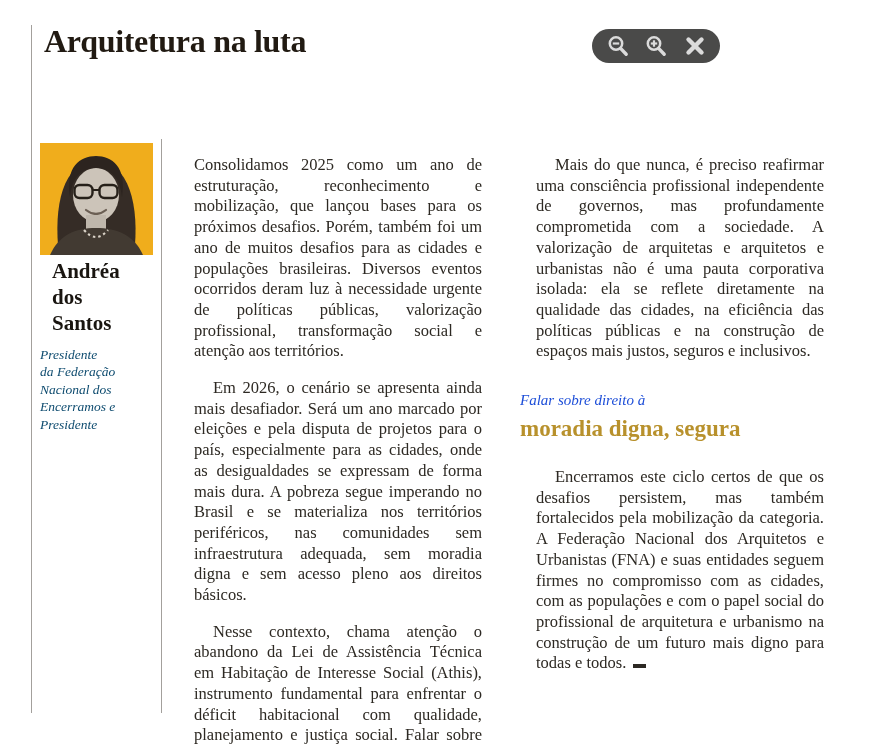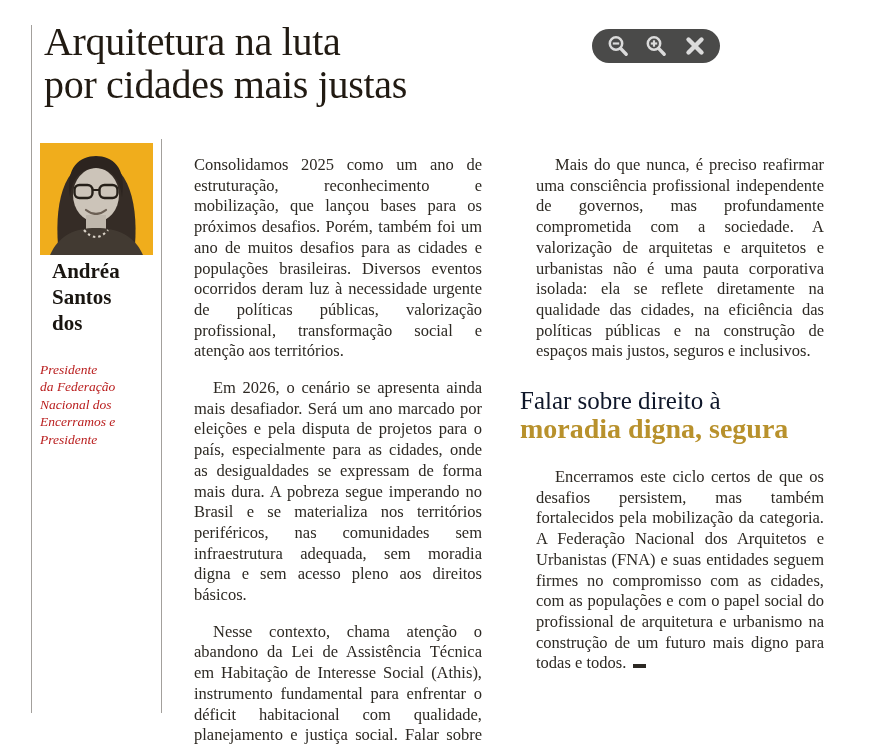--- a/index.html
+++ b/index.html
@@ -9,21 +9,21 @@
     overflow:hidden;
   }
   
   .vrule{position:absolute;width:1px;background:#a3a09c;}
   #rule-left{left:31px;top:25px;height:688px;}
   #rule-sidebar-right{left:161px;top:139px;height:574px;}
 
   
   #headline{
     position:absolute;left:44px;top:20px;width:520px;
-    font-size:40px;line-height:43px;font-weight:400;color:#211a12;
+    font-size:32px;line-height:43px;font-weight:700;color:#211a12;
     letter-spacing:-0.3px;
   }
   #headline span{display:block;}
 
   
   #zoom-toolbar{
     position:absolute;left:592px;top:29px;width:128px;height:34px;
     background:#4a4a49;border-radius:17px;
     display:flex;align-items:center;justify-content:space-evenly;
   }
@@ -34,61 +34,60 @@
   
   #author-photo{position:absolute;left:40px;top:143px;width:113px;height:112px;}
   #author-photo svg{display:block;width:113px;height:112px;}
   #author-name{
     position:absolute;left:52px;top:258px;width:120px;
     font-size:21px;line-height:26px;font-weight:700;color:#191510;
   }
   #author-name span{display:block;}
   #author-role{
     position:absolute;left:40px;top:346px;width:125px;
-    font-style:italic;font-size:13.5px;line-height:17.4px;color:#b91c1c;margin-top:15px;
+    font-style:italic;font-size:13.5px;line-height:17.4px;color:#0c4a6e;
   }
   #author-role span{display:block;}
 
   
   #article{
     position:absolute;left:178px;top:139px;width:662px;height:610px;
     display:flex;gap:22px;
   }
   .col{
     width:320px;height:610px;overflow:hidden;
     font-size:16.5px;line-height:20.7px;color:#2d2923;
     text-align:justify;
   }
   .col p{margin:16px;}
   .col p.indent{text-indent:1.15em;}
 
   
   #pull-quote{margin:25px 0 24px 0;text-align:left;}
   #pull-quote .pq-line{
-    display:block;font-size:25px;line-height:27px;color:#0f172a;
+    display:block;font-size:15px;line-height:27px;color:#1d4ed8;font-style:italic;
   }
   #pull-quote .pq-highlight{
-    display:block;font-size:28px;line-height:29px;font-weight:700;color:#b8912c;
+    display:block;font-size:23px;line-height:29px;font-weight:700;color:#b8912c;
   }
 
   
   .endmark{
     display:inline-block;width:13px;height:4px;background:#2d2923;
     margin-left:7px;vertical-align:baseline;
   }
 </style>
 </head>
 <body>
 
 <div class="vrule" id="rule-left"></div>
 <div class="vrule" id="rule-sidebar-right"></div>
 
 <h1 id="headline" style="margin:0;">
   <span>Arquitetura na luta</span>
-  <span>por cidades mais justas</span>
 </h1>
 
 <div id="zoom-toolbar">
   <button class="tool-btn" title="Zoom out">
     <span>
       <svg width="24" height="24" viewBox="0 0 24 24" fill="none">
         <circle cx="10" cy="9.5" r="6.2" stroke="#dbdbdb" stroke-width="2.5"></circle>
         <line x1="6.8" y1="9.5" x2="13.2" y2="9.5" stroke="#dbdbdb" stroke-width="2.2"></line>
         <line x1="14.6" y1="14.4" x2="20.2" y2="20.2" stroke="#dbdbdb" stroke-width="3.4" stroke-linecap="round"></line>
       </svg>
@@ -125,22 +124,22 @@
     <line x1="52.5" y1="47" x2="59.5" y2="47" stroke="#262019" stroke-width="2"></line>
     <path d="M46 67 Q56 75 66 67" fill="none" stroke="#6b5f54" stroke-width="2.2" stroke-linecap="round"></path>
     <rect x="46" y="72" width="20" height="18" fill="#bfb7ac"></rect>
     <path d="M10 112 C19 92 35 85 56 85 C77 85 94 92 103 112 Z" fill="#423a32"></path>
     <path d="M44 87 Q56 101 68 87" fill="none" stroke="#d9d2c7" stroke-width="2.2" stroke-dasharray="2.5 3"></path>
   </svg>
 </div>
 
 <div id="author-name">
   <span>Andréa</span>
+  <span>dos</span>
   <span>Santos</span>
-  <span>dos</span>
 </div>
 
 <div id="author-role">
   <span>Presidente</span>
   <span>da Federação</span>
   <span>Nacional dos</span>
   <span>Encerramos e</span>
   <span>Presidente</span>
 </div>
 

